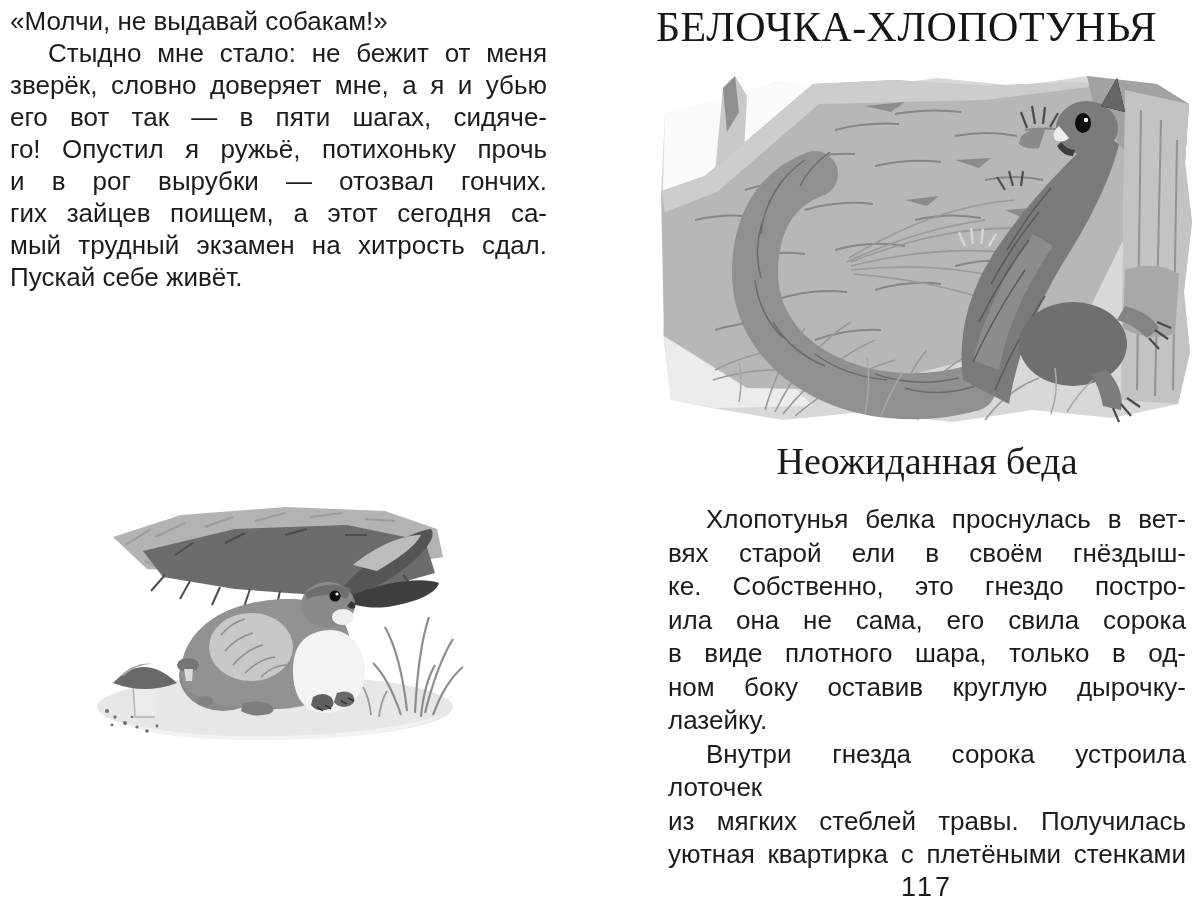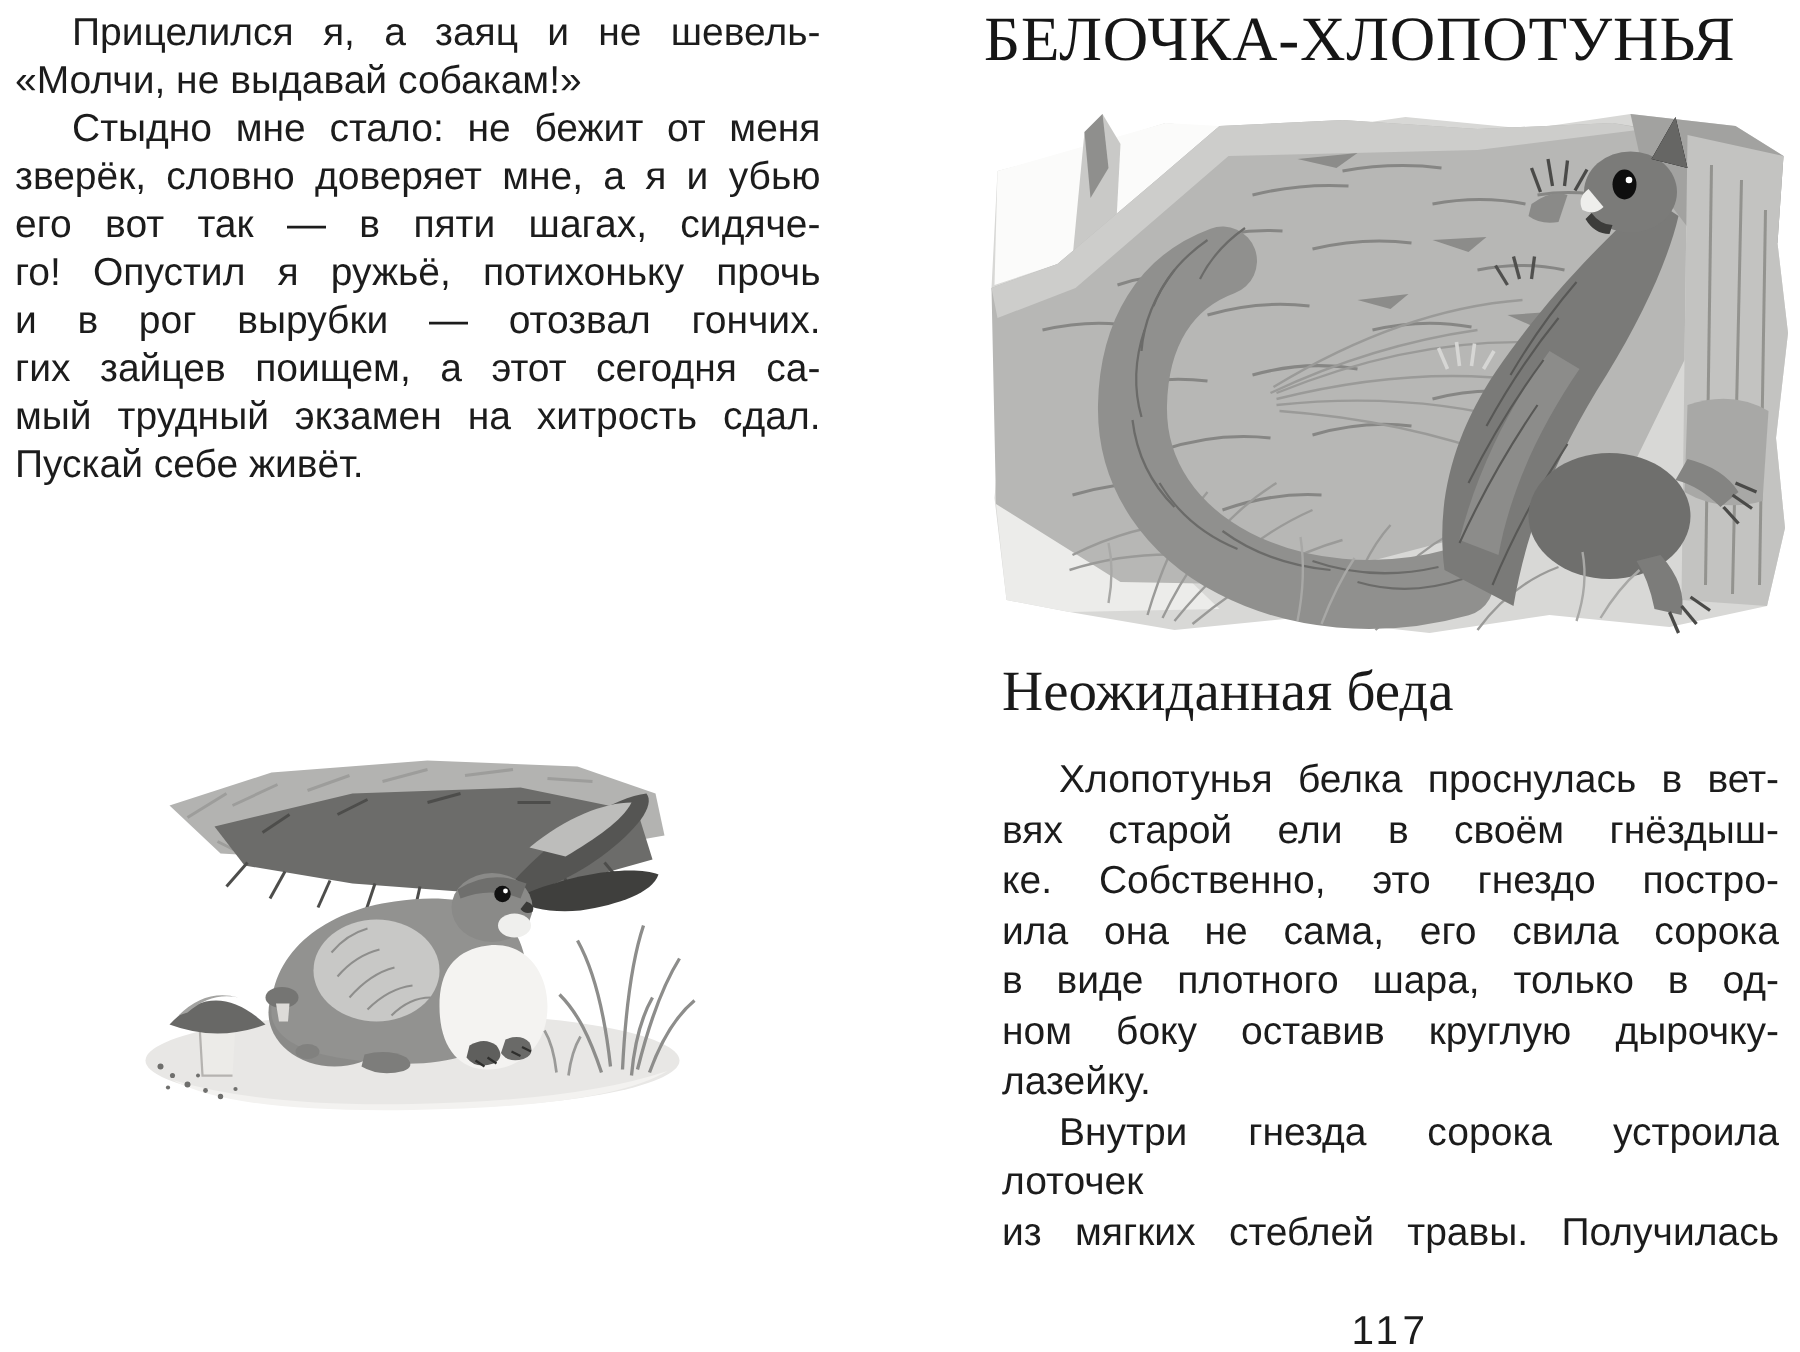--- a/index.html
+++ b/index.html
@@ -20,40 +20,39 @@
 
   .chapter-title{
     position:absolute;left:656px;top:2px;width:540px;
     font-family:"Liberation Serif", serif;
     font-size:42px;line-height:50px;text-align:left;
     letter-spacing:0.5px;color:#161616;white-space:nowrap;
   }
   .section-heading{
     position:absolute;left:668px;top:438px;width:518px;
     font-family:"Liberation Serif", serif;
-    font-size:38px;line-height:46px;text-align:left;color:#1a1a1a;
+    font-size:38px;line-height:46px;text-align:center;color:#1a1a1a;
   }
   .page-number{
     position:absolute;left:668px;top:860px;width:518px;
     text-align:center;font-size:27px;letter-spacing:3px;color:#1c1c1c;margin-top:12px;
   }
 
   
   .illo{position:absolute;}
   .right-illo{left:655px;top:70px;width:540px;height:358px;}
   .left-illo{left:85px;top:495px;width:400px;height:258px;}
   .illo svg{display:block;width:100%;height:100%;}
 </style>
 </head>
 <body>
 
 <div id="spread">
 
   <div class="textcol left-text">
-      <div class="tline indent just">Прицелился я, а заяц и не шевель-</div>
       <div class="tline">«Молчи, не выдавай собакам!»</div>
       <div class="tline indent just">Стыдно мне стало: не бежит от меня</div>
       <div class="tline just">зверёк, словно доверяет мне, а я и убью</div>
       <div class="tline just">его вот так — в пяти шагах, сидяче-</div>
       <div class="tline just">го! Опустил я ружьё, потихоньку прочь</div>
       <div class="tline just">и в рог вырубки — отозвал гончих.</div>
       <div class="tline just">гих зайцев поищем, а этот сегодня са-</div>
       <div class="tline just">мый трудный экзамен на хитрость сдал.</div>
       <div class="tline">Пускай себе живёт.</div>
     </div>
@@ -328,17 +327,18 @@
   <div class="textcol right-text">
       <div class="tline indent just">Хлопотунья белка проснулась в вет-</div>
       <div class="tline just">вях старой ели в своём гнёздыш-</div>
       <div class="tline just">ке. Собственно, это гнездо постро-</div>
       <div class="tline just">ила она не сама, его свила сорока</div>
       <div class="tline just">в виде плотного шара, только в од-</div>
       <div class="tline just">ном боку оставив круглую дырочку-</div>
       <div class="tline">лазейку.</div>
       <div class="tline indent just">Внутри гнезда сорока устроила лоточек</div>
       <div class="tline just">из мягких стеблей травы. Получилась</div>
+      <div class="tline just">уютная квартирка с плетёными стенками</div>
     </div>
 
   <div class="page-number">117</div>
 
 </div>
 
 </body></html>

